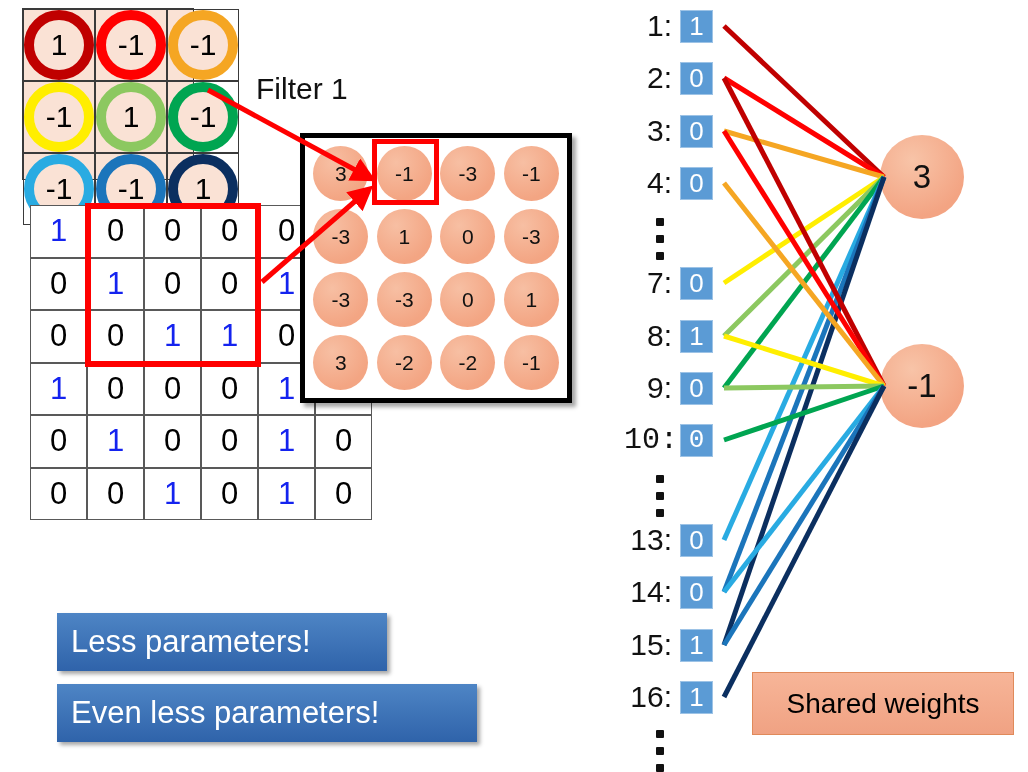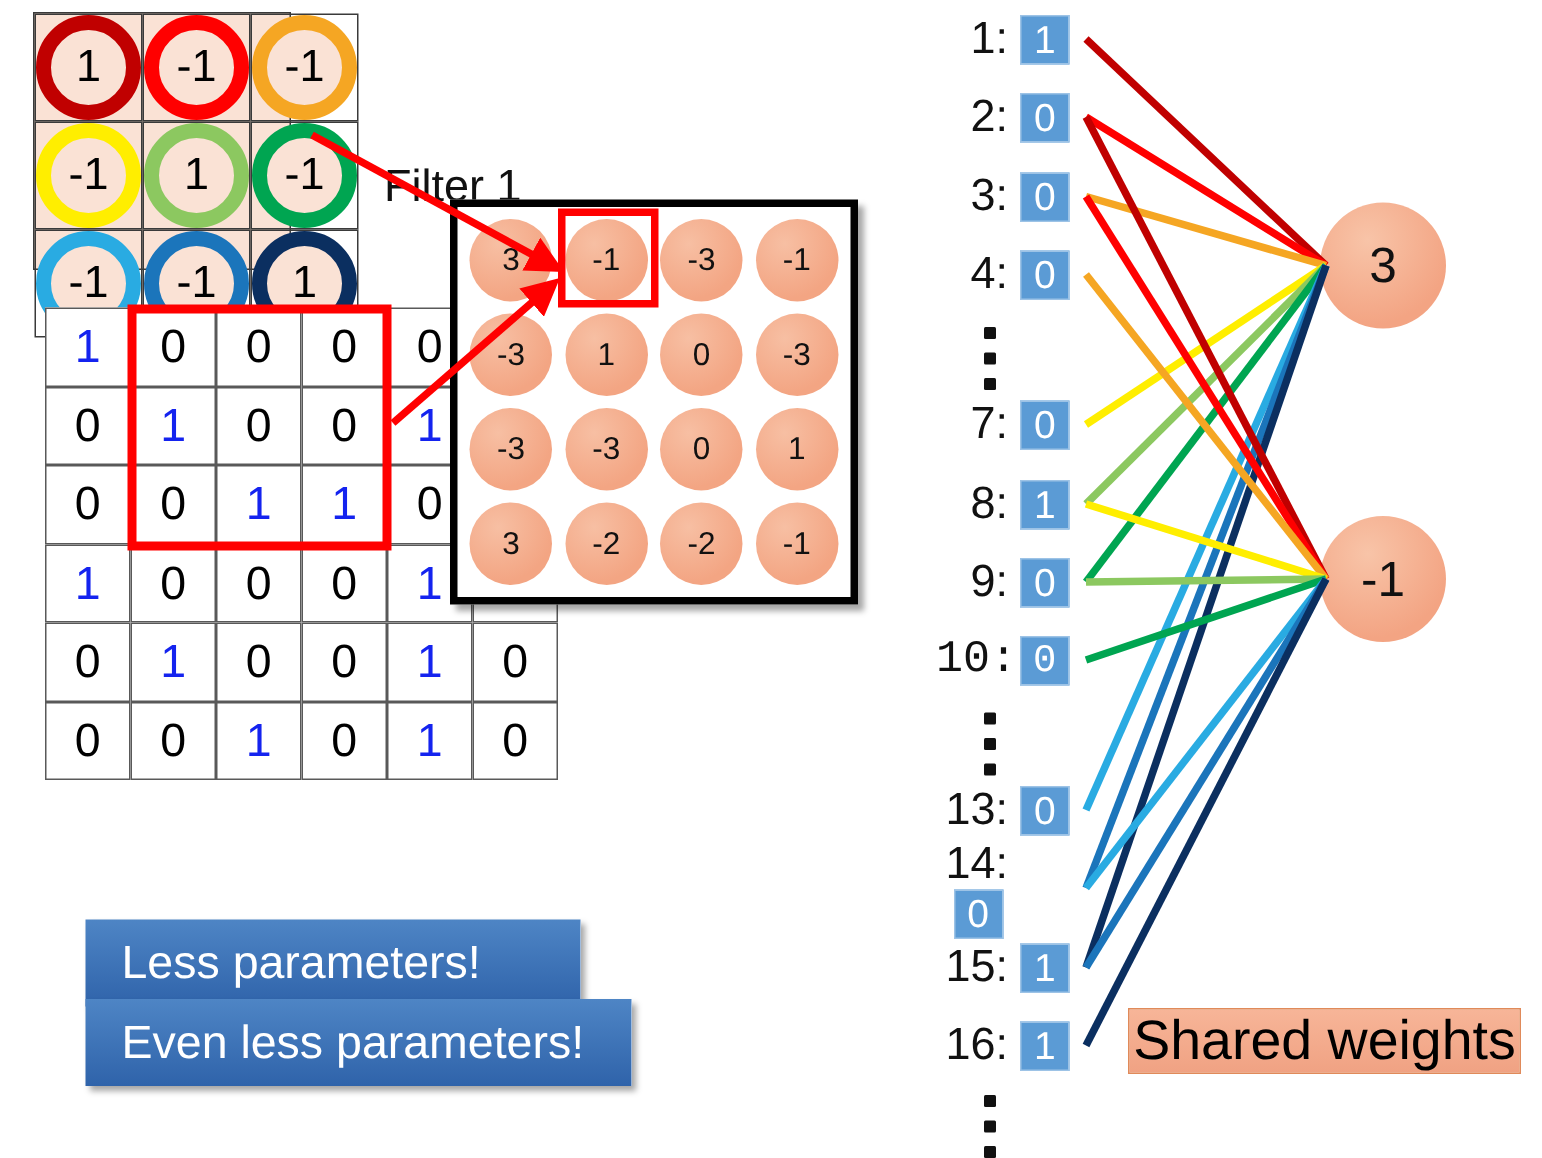--- a/index.html
+++ b/index.html
@@ -59,21 +59,20 @@
     font-family: "Liberation Sans", sans-serif;
   }
   
   #filter-label {
     position: absolute;
     left: 256px;
     top: 72px;
     font-size: 30px;
     color: #111;
     white-space: nowrap;
-    margin-top: 36px;
   }
   
   #image-grid {
     position: absolute;
     left: 30px;
     top: 205px;
     width: 342px;
     height: 315px;
     display: grid;
     grid-template-columns: repeat(6, 1fr);
@@ -161,29 +160,29 @@
     pointer-events: none;
   }
   
   .callout {
     position: absolute;
     background: linear-gradient(to bottom, #4e85c5, #2f63aa);
     color: #ffffff;
     font-size: 31px;
     display: flex;
     align-items: center;
-    padding: 0 24px;
+    padding: 0 14px;
     box-sizing: border-box;
     box-shadow: 3px 3px 4px rgba(0,0,0,0.35);
   }
   #callout-less {
     left: 57px; top: 613px; width: 330px; height: 58px;
   }
   #callout-even-less {
-    left: 57px; top: 666px; width: 364px; height: 58px;
+    left: 57px; top: 684px; width: 420px; height: 58px;
   }
   
   #neuron-list {
     position: absolute;
     left: 624px;
     top: 0px;
     width: 110px;
     height: 772px;
   }
   .neuron-row {
@@ -241,28 +240,28 @@
     color: #111;
   }
   #out-neuron-top { left: 880px; top: 135px; width: 84px; height: 84px; }
   #out-neuron-bottom { left: 880px; top: 344px; width: 84px; height: 84px; }
   
   #shared-weights {
     position: absolute;
     left: 752px;
     top: 672px;
     width: 262px;
-    height: 44px;
+    height: 63px;
     background: linear-gradient(to bottom, #f7b598, #f0a283);
     border: 1px solid #e08a5a;
     box-sizing: border-box;
     display: flex;
     align-items: center;
     justify-content: center;
-    font-size: 37px;
+    font-size: 28px;
     color: #000;
   }
 </style>
 </head>
 <body>
 
 <div class="stage">
 
   <div id="filter-grid">
     <div class="fcell">
@@ -439,21 +438,21 @@
         <span class="neuron-box" style="background: rgb(91, 155, 213);">0</span>
       </div>
       <div class="neuron-row" style="top: 422px; font-family: Liberation Mono, monospace;">
         <span class="neuron-index">10:</span>
         <span class="neuron-box" style="background: rgb(91, 155, 213);">0</span>
       </div>
       <div class="neuron-row" style="top: 522px;">
         <span class="neuron-index">13:</span>
         <span class="neuron-box" style="background: rgb(91, 155, 213);">0</span>
       </div>
-      <div class="neuron-row" style="top: 559px; flex-direction: column;">
+      <div class="neuron-row" style="top: 574px;">
         <span class="neuron-index">14:</span>
         <span class="neuron-box" style="background: rgb(91, 155, 213);">0</span>
       </div>
       <div class="neuron-row" style="top: 627px;">
         <span class="neuron-index">15:</span>
         <span class="neuron-box" style="background: rgb(91, 155, 213);">1</span>
       </div>
       <div class="neuron-row" style="top: 679px;">
         <span class="neuron-index">16:</span>
         <span class="neuron-box" style="background: rgb(91, 155, 213);">1</span>

